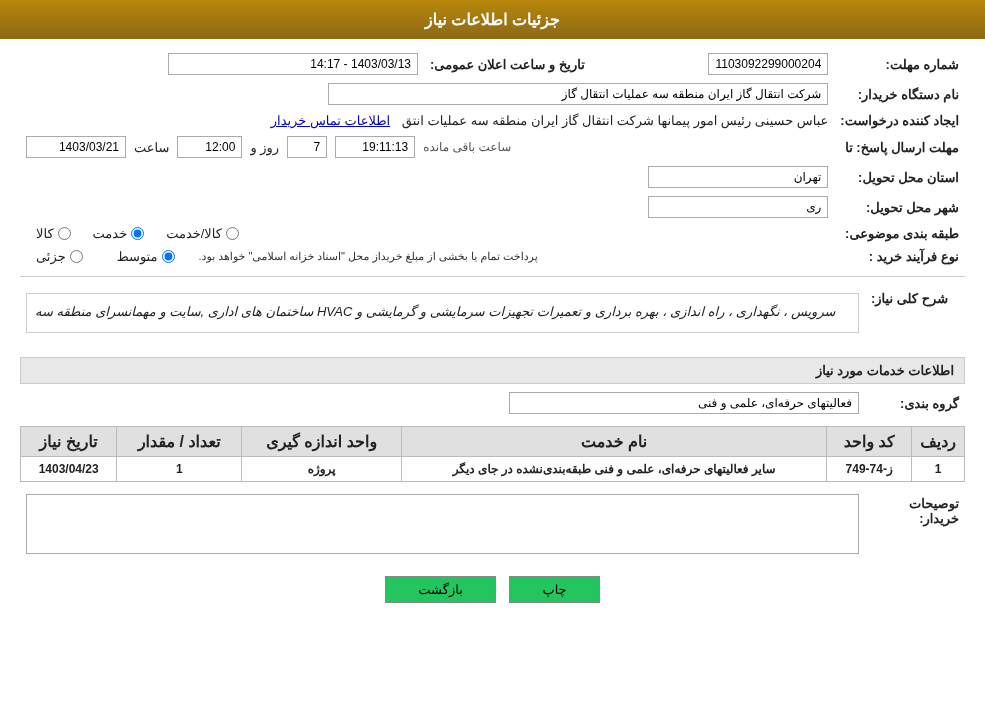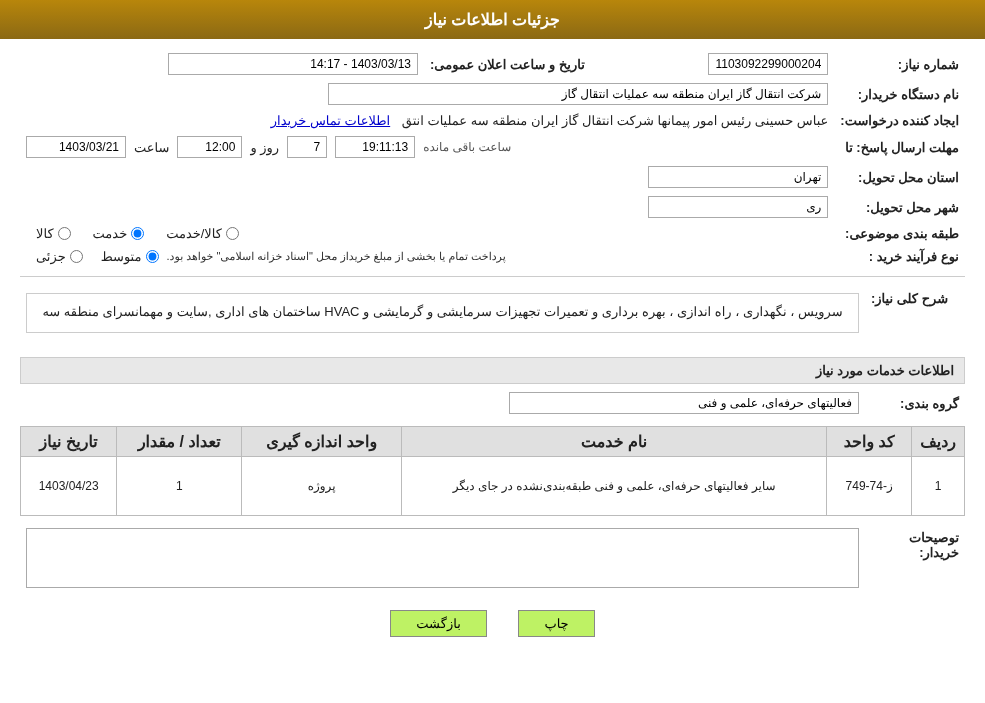--- a/index.html
+++ b/index.html
@@ -70,68 +70,70 @@
       border: 1px solid #ccc;
       padding: 5px 10px;
       font-weight: bold;
       margin: 8px 0 4px 0;
       text-align: right;
     }
     .description-box {
       border: 1px solid #ccc;
       padding: 8px;
       margin: 4px 0;
-      text-align: center;
+      text-align: left;
       direction: rtl;
       min-height: 40px;
       line-height: 1.6;
+      font-style: italic;
     }
     .service-table {
       width: 100%;
       border-collapse: collapse;
       margin: 8px 0;
     }
     .service-table th {
       background: #e0e0e0;
       border: 1px solid #bbb;
       padding: 5px 8px;
       text-align: center;
       font-size: 16px;
     }
     .service-table td {
       border: 1px solid #bbb;
-      padding: 22px 8px;
+      padding: 5px 8px;
       text-align: center;
       font-size: 12px;
+      font-weight: bold;
     }
     .row-num { width: 30px; }
     .radio-row { display: inline-flex; align-items: center; gap: 4px; margin-left: 10px; }
     .radio-group { display: flex; flex-direction: row-reverse; align-items: center; gap: 12px; }
     .textarea-box {
       width: 100%;
       height: 60px;
       border: 1px solid #aaa;
       resize: none;
       direction: rtl;
       font-family: Tahoma, Arial, sans-serif;
       font-size: 12px;
       padding: 4px;
     }
     .buttons-row {
       text-align: center;
       margin-top: 15px;
     }
     .btn {
-      padding: 5px 25px;
+      padding: 5px 32px;
       font-family: Tahoma, Arial, sans-serif;
       font-size: 13px;
       cursor: pointer;
       border: 1px solid #888;
-      background: #bef264;
-      margin: 0 14px;
+      background: #22c55e;
+      margin: 0 5px;
     }
     .divider {
       border: none;
       border-top: 1px solid #ccc;
       margin: 8px 0;
     }
     .remaining-label { color: #555; font-size: 12px; }
     .service-info-section {
       margin-top: 16px;
     }
@@ -144,21 +146,21 @@
   <div class="page-header">
     <span>جزئیات اطلاعات نیاز</span>
   </div>
 
   <div class="content">
 
     <table class="info-table">
 
       <tbody>
           <tr>
-        <td class="label-cell">شماره نیاز:</td>
+        <td class="label-cell">شماره مهلت:</td>
         <td class="value-cell">
           <input class="input-box small-input" type="text" readonly="" value="1103092299000204" style="">
         </td>
         <td style="width:40px;"></td>
         <td class="label-cell" style="text-align:left;">تاریخ و ساعت اعلان عمومی:</td>
         <td class="value-cell">
           <input class="input-box medium-input" type="text" readonly="" value="1403/03/13 - 14:17" style="">
         </td>
       </tr>
 
@@ -222,21 +224,21 @@
               <input type="radio" name="category" style="">
               <span>کالا/خدمت</span>
             </span>
           </div>
         </td>
       </tr>
 
       <tr>
         <td class="label-cell">نوع فرآیند خرید :</td>
         <td colspan="4">
-          <div style="display:flex; flex-direction:row-reverse; align-items:center; gap:8px; flex-wrap:wrap;">
+          <div style="display:flex; flex-direction:row-reverse; align-items:center; gap:24px; flex-wrap:wrap;">
             <span class="radio-row">
               <input type="radio" name="purchase" style="">
               <span>جزئی</span>
             </span>
             <span class="radio-row">
               <input type="radio" name="purchase" checked="" style="">
               <span>متوسط</span>
             </span>
             <span style="font-size:11px; color:#333;">پرداخت تمام یا بخشی از مبلغ خریداز محل "اسناد خزانه اسلامی" خواهد بود.</span>
           </div>

